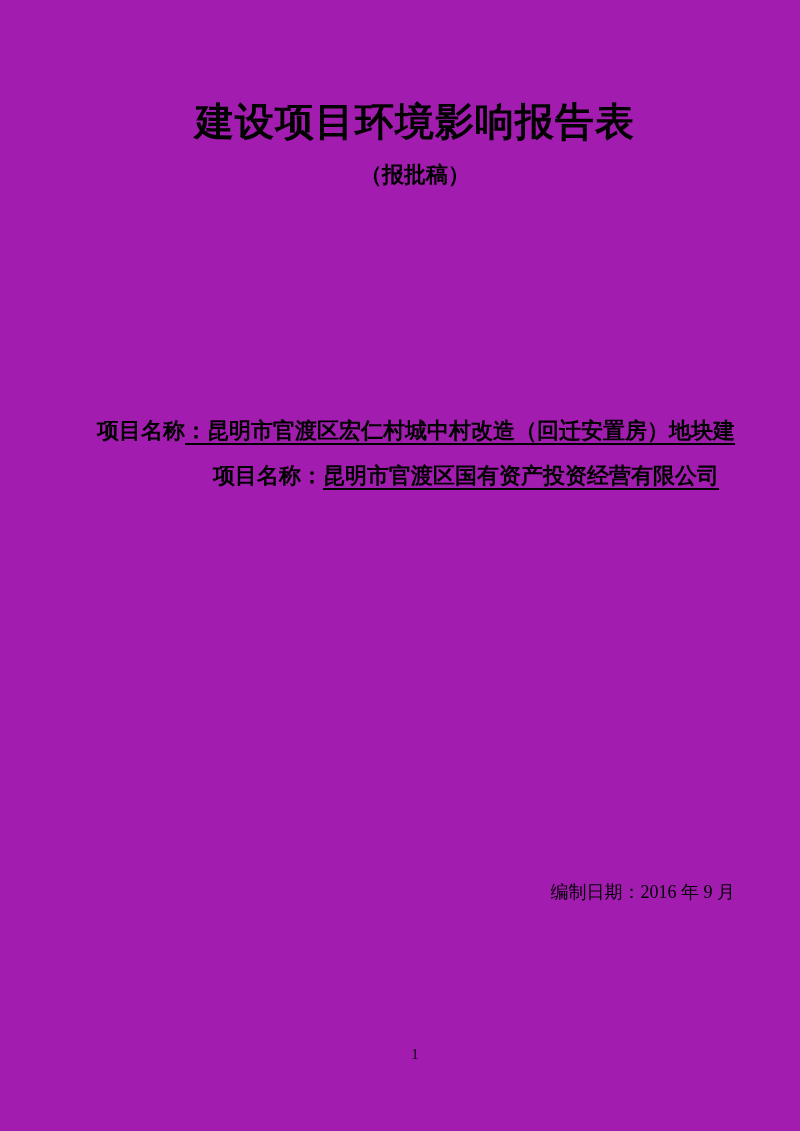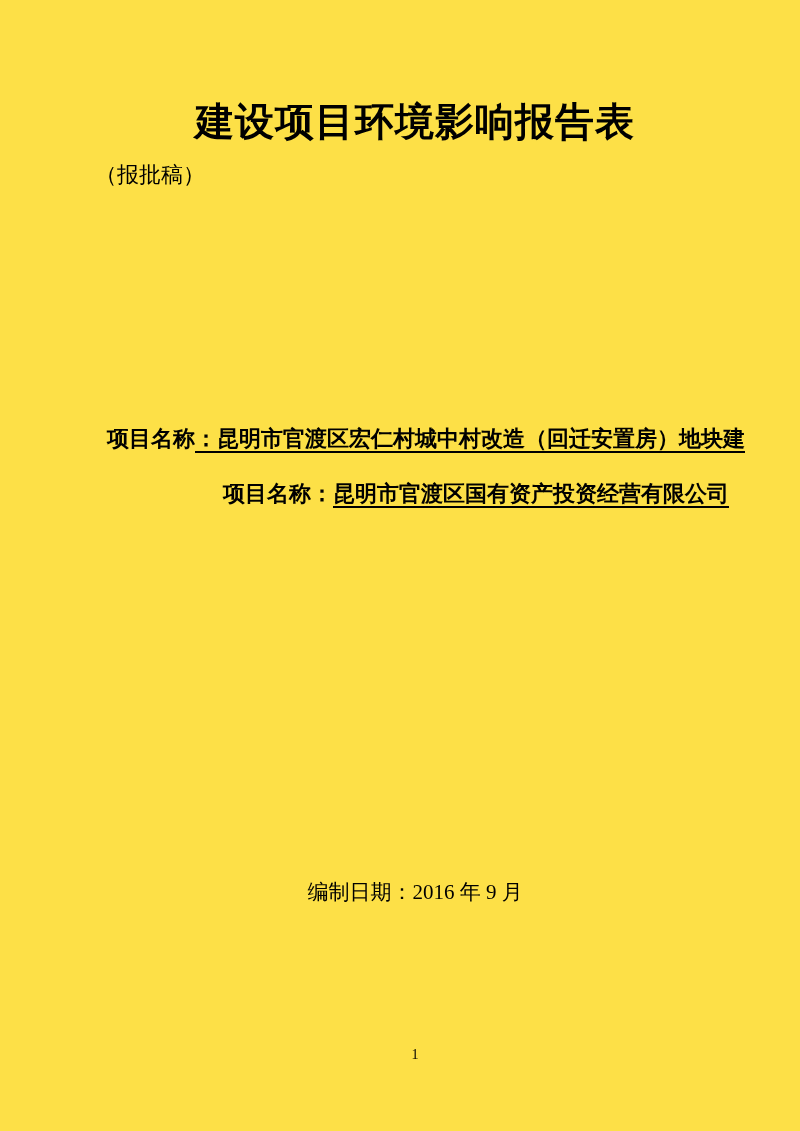--- a/index.html
+++ b/index.html
@@ -4,21 +4,21 @@
 <style>
   html, body {
     margin: 0;
     padding: 0;
     background: #ffffff;
   }
   .doc-page {
     position: relative;
     width: 800px;
     height: 1131px;
-    background: #fde047;
+    background: #a21caf;
     color: #000000;
     font-family: "Liberation Serif", serif;
     overflow: hidden;
   }
   
   .content {
     position: absolute;
     left: 95px;
     top: 0;
     width: 640px;
@@ -35,39 +35,38 @@
     line-height: 52px;
     font-weight: bold;
     letter-spacing: 1px;
     white-space: nowrap;
   }
   .doc-subtitle {
     position: absolute;
     top: 160px;
     left: 0;
     width: 100%;
-    text-align: left;
+    text-align: center;
     font-size: 22px;
     line-height: 30px;
-    font-weight: normal;
+    font-weight: bold;
   }
   .project-block {
     position: absolute;
     top: 407px;
     left: 0;
     width: 100%;
     font-family: "Liberation Sans", sans-serif;
     font-size: 22px;
     font-weight: bold;
   }
   .project-block .line {
-    margin: 12px;
+    margin: 2px;
     line-height: 43px;
     white-space: nowrap;
-    font-family: Liberation Mono, monospace;
   }
   .line-first {
     text-align: left;
   }
   .line-center {
     text-align: center;
   }
   .line-unit {
     text-align: left;
     padding-left: 116px;
@@ -75,22 +74,22 @@
   .u {
     text-decoration: underline;
     text-decoration-thickness: 2px;
     text-underline-offset: 5px;
   }
   .date-block {
     position: absolute;
     top: 871px;
     left: 0;
     width: 100%;
-    text-align: center;
-    font-size: 21px;
+    text-align: right;
+    font-size: 18px;
   }
   .date-block p {
     margin: 0;
     line-height: 42px;
   }
   .page-number {
     position: absolute;
     top: 1047px;
     left: 0;
     width: 100%;

